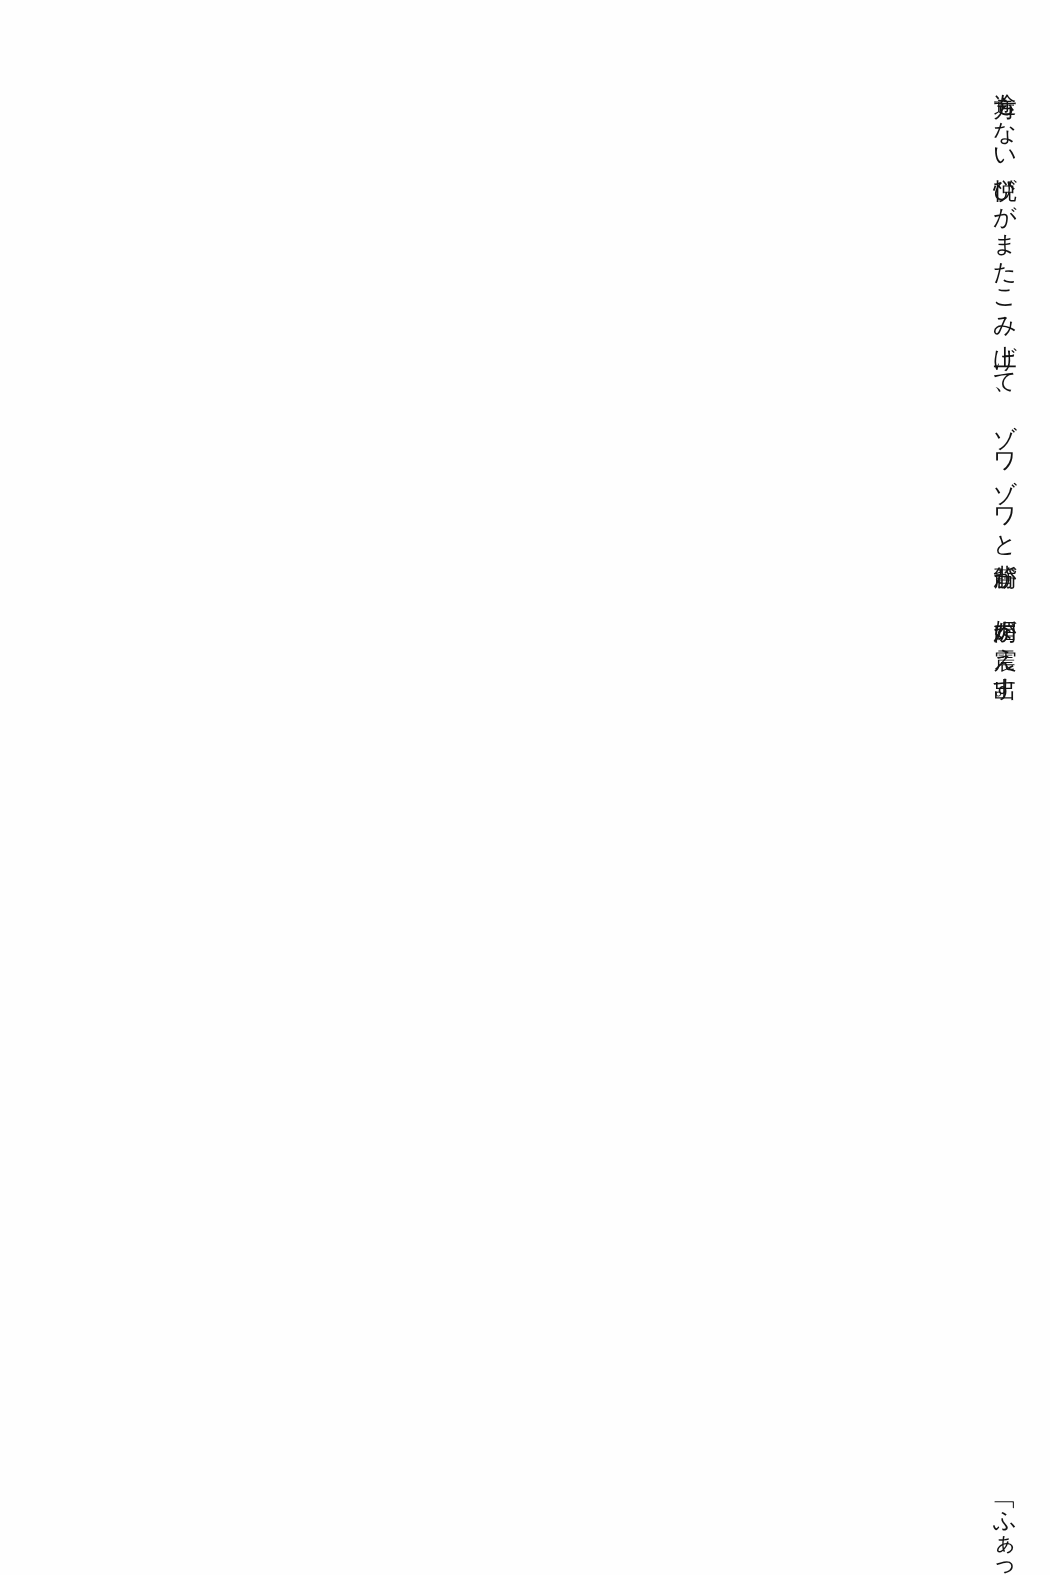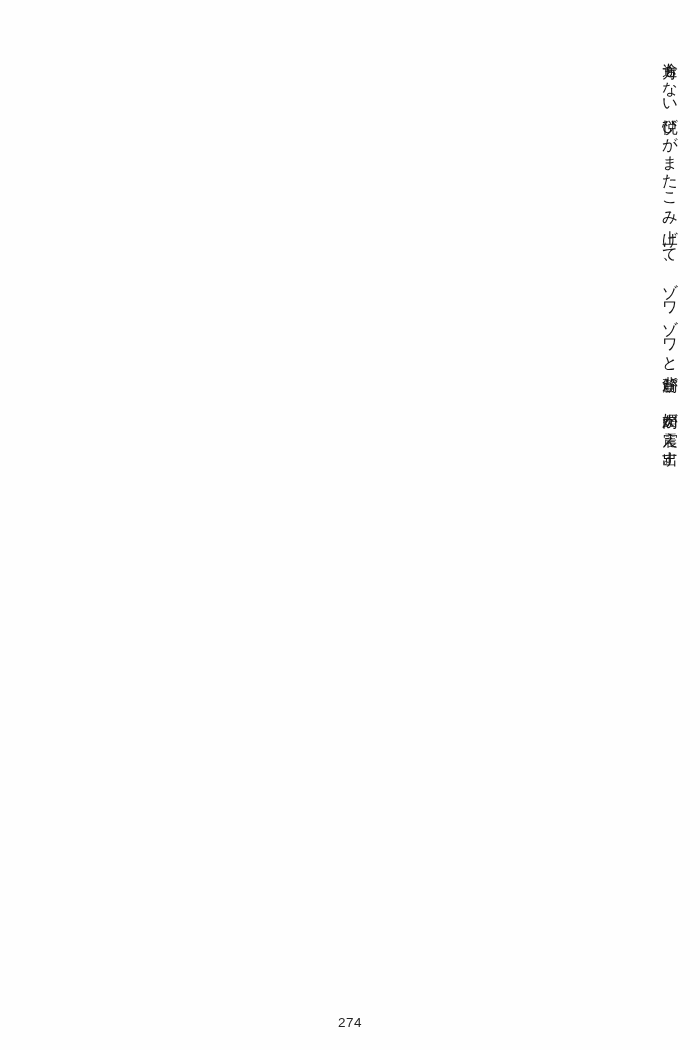--- a/index.html
+++ b/index.html
@@ -78,14 +78,13 @@
 <body>
 
 <div class="page">
   <div class="page-body">
     <div class="vtext">
       <div class="vline indent">途方もない悦びがまたこみ上げて、ゾワゾワと背筋が、媚肉が震え出す。</div>
       <div class="vline indent">「ふぁっあっああっ……嬉しいよう♡　なでなで、嬉しくってまたイっちゃうよぉ♡」</div>
 
     </div>
   </div>
-  <div class="page-number">274</div>
 </div>
 
 </body></html>

